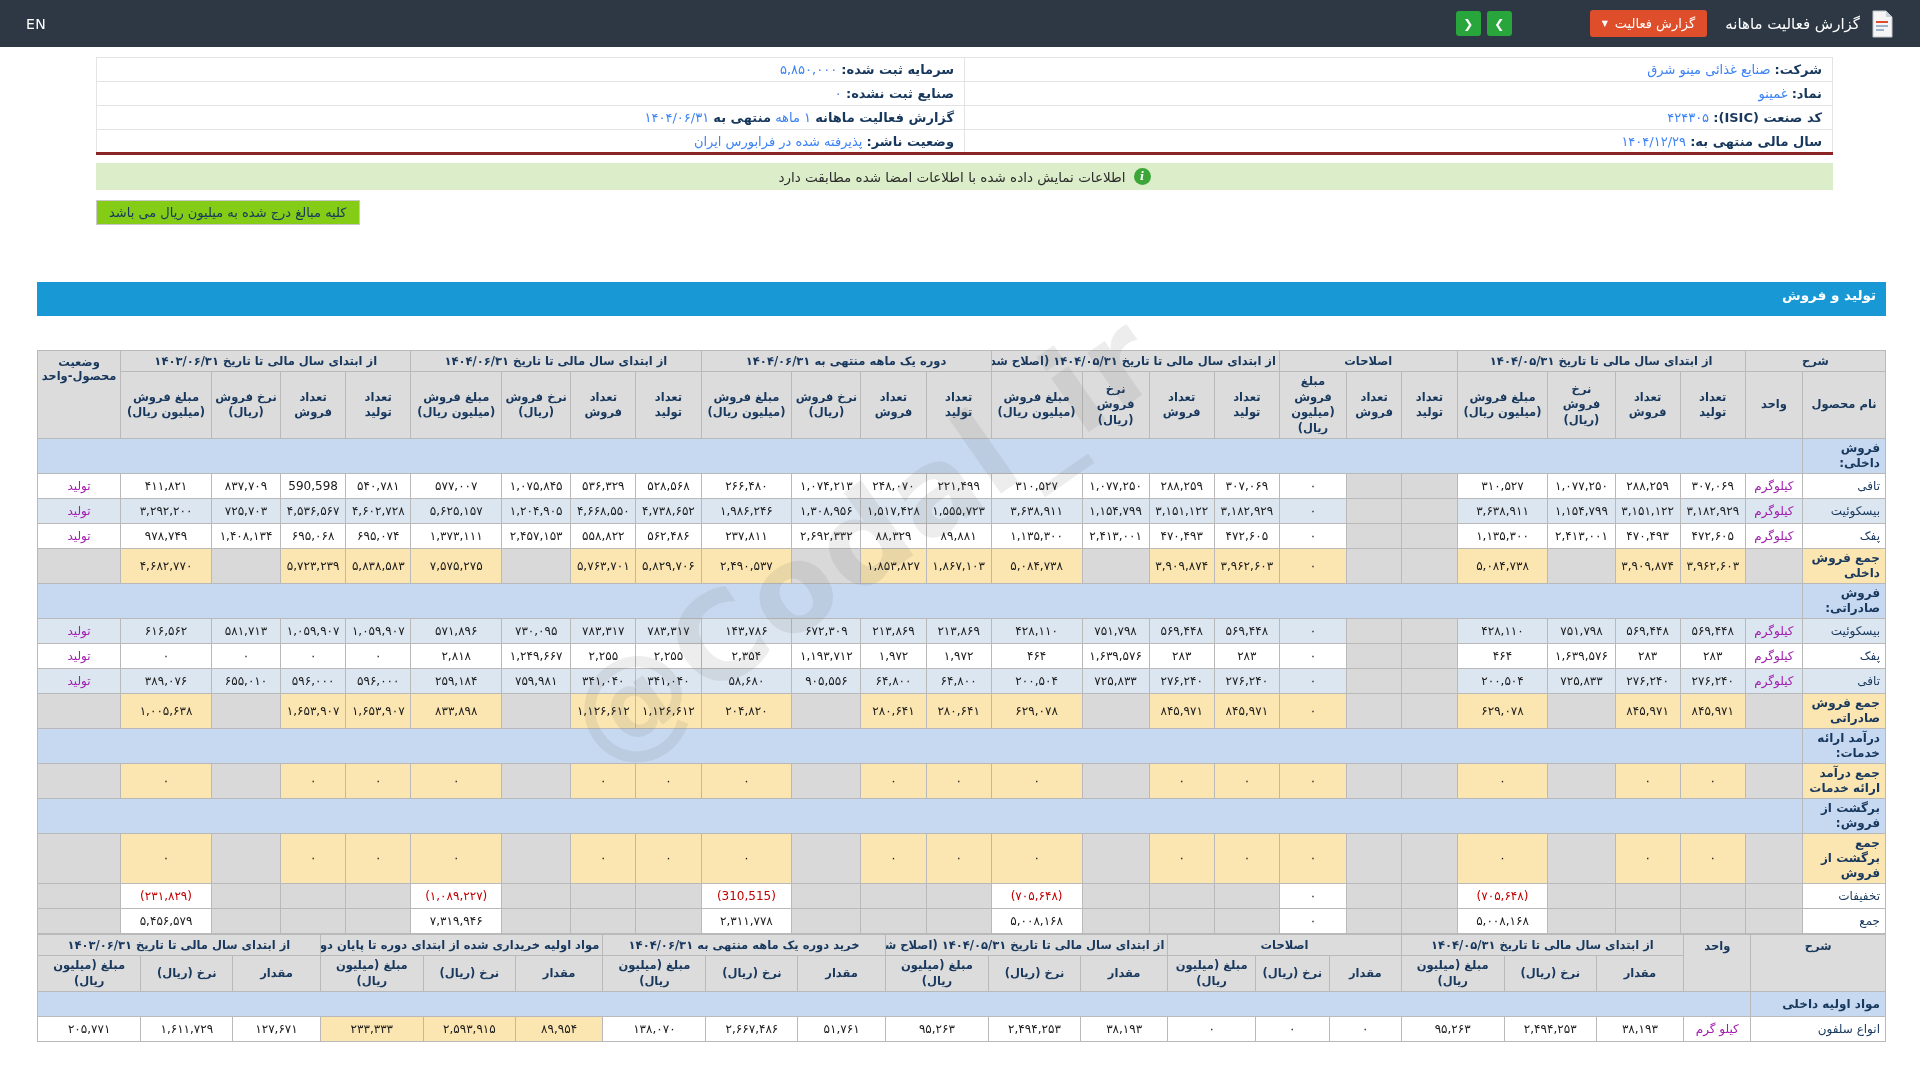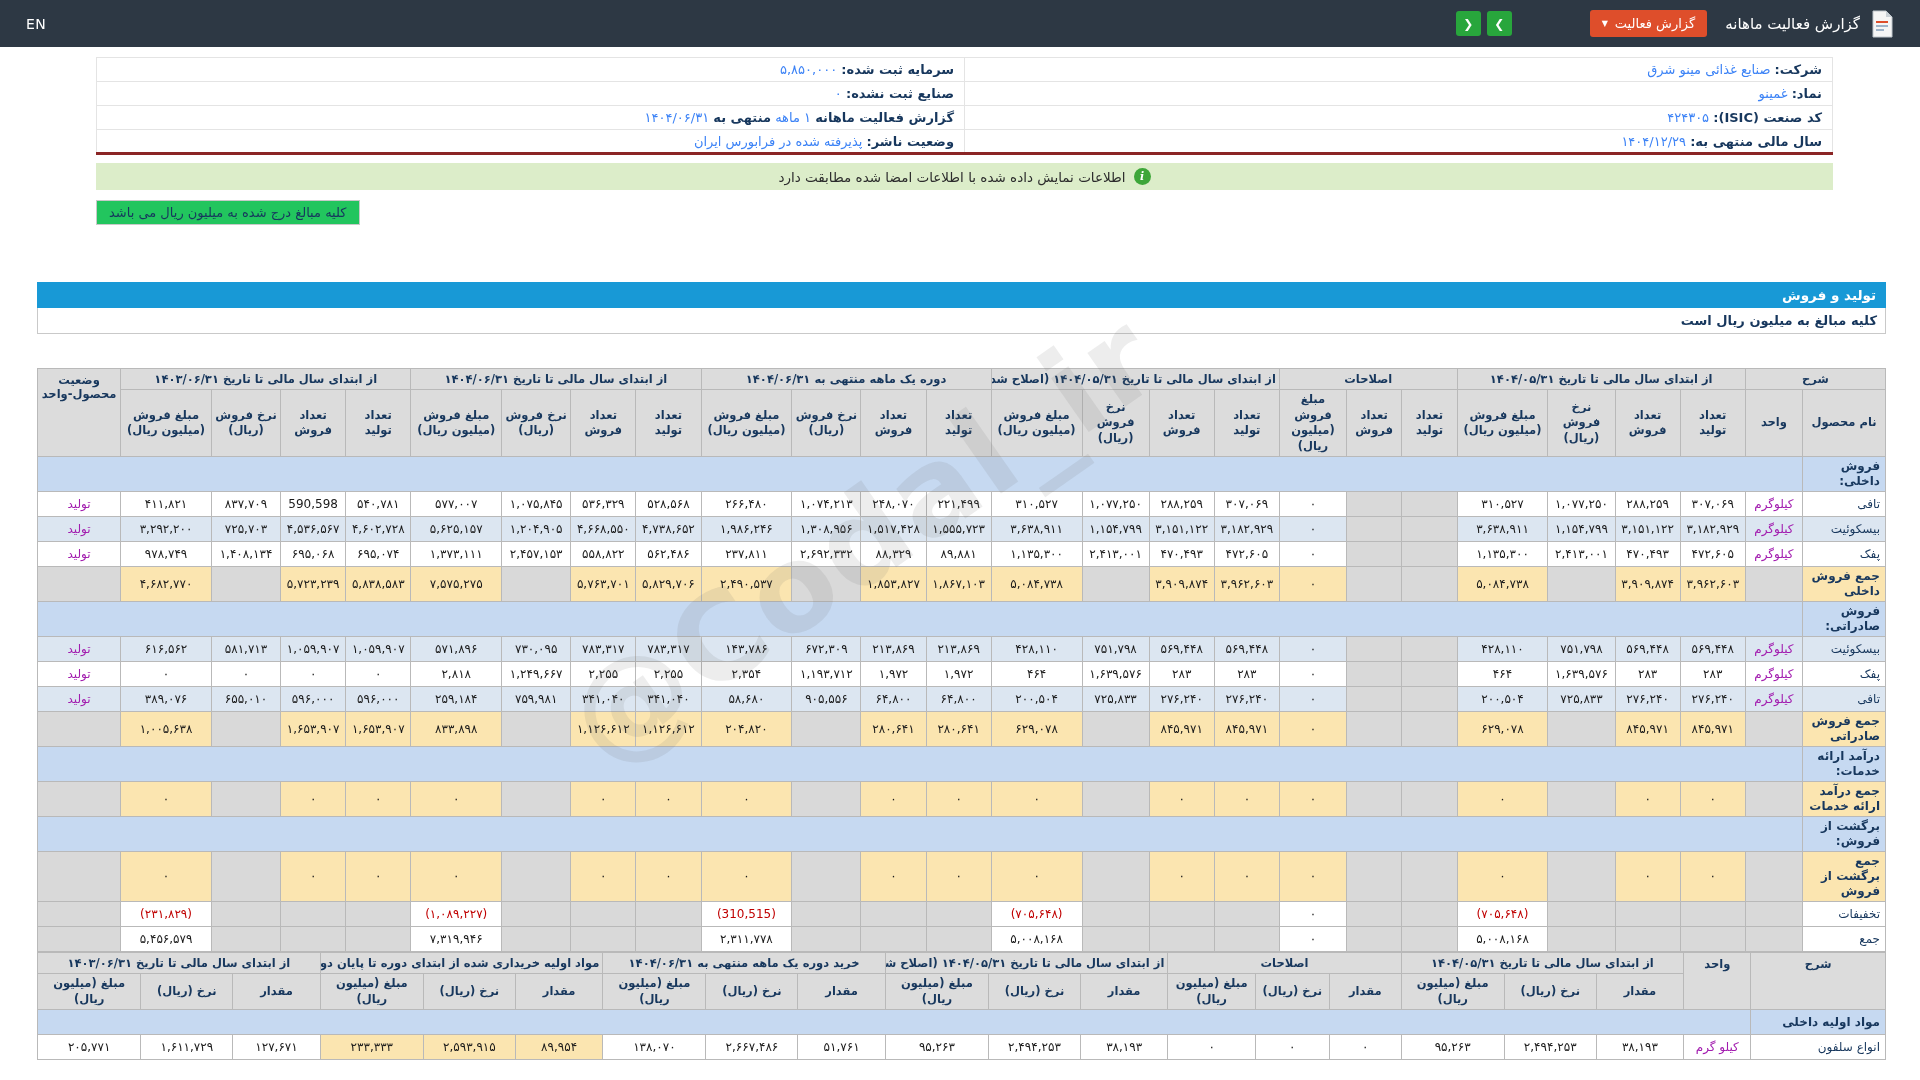--- a/index.html
+++ b/index.html
@@ -33,25 +33,25 @@
   .ci-value{color:#3b82f6}
   .ci-link{cursor:pointer}
 
   .notice{margin:8px 87px 0 96px;background:#dcedc9;display:flex;align-items:center;
     justify-content:center;gap:8px;height:27px;font-size:13.5px;color:#2c2c2c}
   .info-icon{width:17px;height:17px;border-radius:50%;background:#3da639;color:#fff;
     font-size:11px;font-weight:bold;font-style:italic;display:flex;align-items:center;
     justify-content:center;font-family:"DejaVu Serif",serif;flex:0 0 auto}
 
   .amounts-box{width:max-content;margin:10px auto 0 96px;border:1px solid #c9c9c9;
-    padding:4px 12px;font-size:13px;color:#17375d;background:#22c55e}
+    padding:4px 12px;font-size:13px;color:#17375d;background:#84cc16}
 
   
   .content{margin:0 34px 0 37px}
-  .section-bar{background:#1899d6;color:#fff;font-size:13.5px;font-weight:bold;height:26px;
+  .section-bar{background:#1899d6;color:#fff;font-size:13.5px;font-weight:bold;height:34px;
     line-height:26px;padding:0 10px;margin-top:57px}
   .section-bar.second{margin-top:13px}
   .unit-row{border:1px solid #c9c9c9;border-top:none;height:26px;line-height:25px;
     padding:0 8px;font-size:13px;color:#17375d;font-weight:bold;background:#fff}
 
   table.rpt{width:100%;border-collapse:collapse;table-layout:fixed;background:#fff}
   table.rpt.m34{margin-top:34px}
   .rpt th,.rpt td{border:1px solid #b9b9b9;overflow:hidden}
   .rpt th{background:#dcdcdc;color:#17375d;font-weight:bold;padding:2px 3px;
     font-size:11.5px;text-align:center}
@@ -165,21 +165,20 @@
 <div class="notice">
   <span class="info-icon">i</span>
   <span>اطلاعات نمایش داده شده با اطلاعات امضا شده مطابقت دارد</span>
 </div>
 
 <div class="amounts-box">کلیه مبالغ درج شده به میلیون ریال می باشد</div>
 
 <main class="content">
 
   <div class="section-bar">تولید و فروش</div>
-  <div class="unit-row">کلیه مبالغ به میلیون ریال است</div>
 
   <table class="rpt m34">
       <colgroup>
         <col style="width: 4.48718%;">
         <col style="width: 3.09829%;">
         <col style="width: 3.52564%;">
         <col style="width: 3.52564%;">
         <col style="width: 3.63248%;">
         <col style="width: 4.91453%;">
         <col style="width: 2.99145%;">

